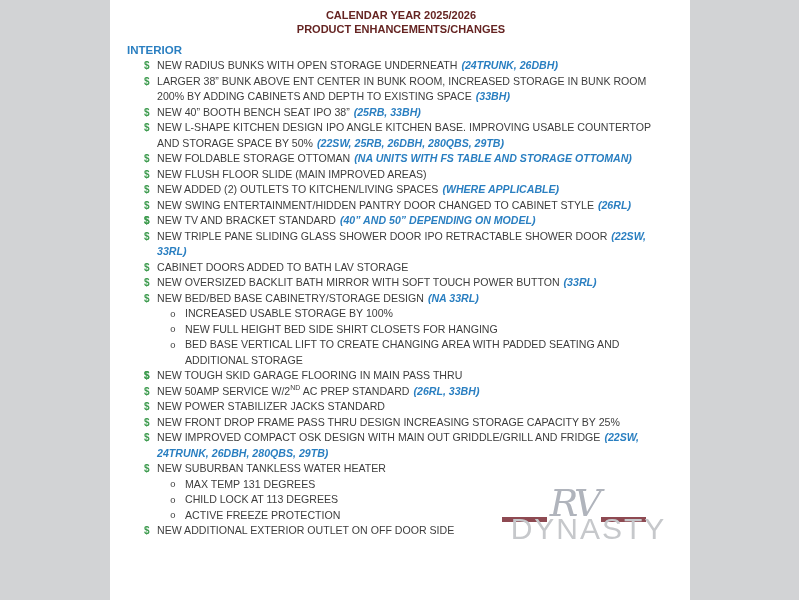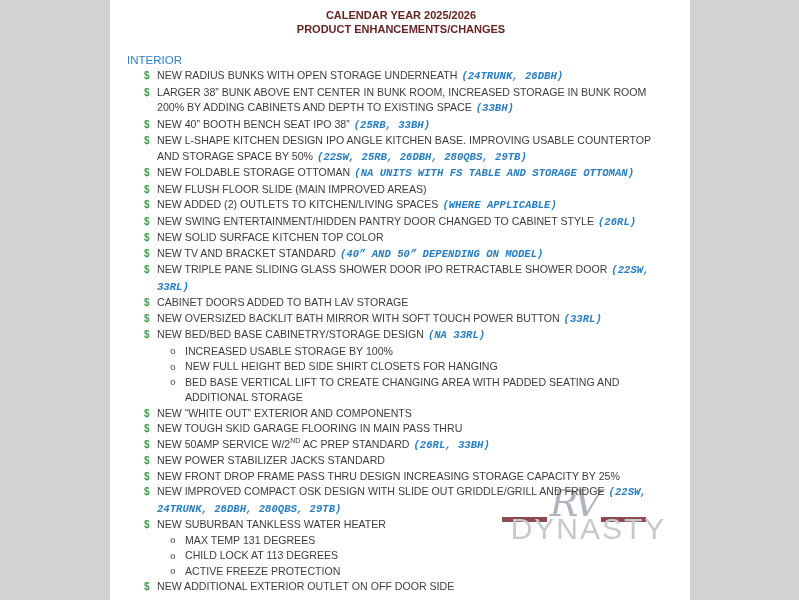--- a/index.html
+++ b/index.html
@@ -23,24 +23,24 @@
   .title{
     text-align:center;
     font-weight:bold;
     font-size:11px;
     line-height:14px;
     color:#652422;
   }
   .section{margin:0;}
   .section-heading{
     color:#2a7fc1;
-    font-weight:normal;
+    font-weight:bold;
     font-size:11.5px;
     line-height:15px;
-    margin-top:17px;
+    margin-top:7px;
   }
   .item{
     position:relative;
     padding-left:30px;
     font-size:10.6px;
     line-height:15.5px;
     color:#3d3d3d;
     max-width:520px;
   }
   .bullet{
@@ -48,21 +48,20 @@
     left:17px;top:0;
     color:#3e9b4f;
     font-weight:bold;
     font-size:10px;
   }
   .models{
     color:#2a7fc1;
     font-weight:bold;
     font-style:italic;
     margin-left:4px;
-    font-family:Liberation Mono, monospace;
   }
   .subitem{
     position:relative;
     padding-left:58px;
     font-size:10.6px;
     line-height:15.5px;
     color:#3d3d3d;
     max-width:490px;
   }
   .circ{
@@ -124,39 +123,39 @@
       <div class="section-heading">INTERIOR</div>
 
       <div class="item"><span class="bullet">$</span><span>NEW RADIUS BUNKS WITH OPEN STORAGE UNDERNEATH</span><span class="models">(24TRUNK, 26DBH)</span></div>
       <div class="item"><span class="bullet">$</span><span>LARGER 38” BUNK ABOVE ENT CENTER IN BUNK ROOM, INCREASED STORAGE IN BUNK ROOM 200% BY ADDING CABINETS AND DEPTH TO EXISTING SPACE</span><span class="models">(33BH)</span></div>
       <div class="item"><span class="bullet">$</span><span>NEW 40” BOOTH BENCH SEAT IPO 38”</span><span class="models">(25RB, 33BH)</span></div>
       <div class="item"><span class="bullet">$</span><span>NEW L-SHAPE KITCHEN DESIGN IPO ANGLE KITCHEN BASE.  IMPROVING USABLE COUNTERTOP AND STORAGE SPACE BY 50%</span><span class="models">(22SW, 25RB, 26DBH, 280QBS, 29TB)</span></div>
       <div class="item"><span class="bullet">$</span><span>NEW FOLDABLE STORAGE OTTOMAN</span><span class="models">(NA UNITS WITH FS TABLE AND STORAGE OTTOMAN)</span></div>
       <div class="item"><span class="bullet">$</span><span>NEW FLUSH FLOOR SLIDE (MAIN IMPROVED AREAS)</span></div>
       <div class="item"><span class="bullet">$</span><span>NEW ADDED (2) OUTLETS TO KITCHEN/LIVING SPACES</span><span class="models">(WHERE APPLICABLE)</span></div>
       <div class="item"><span class="bullet">$</span><span>NEW SWING ENTERTAINMENT/HIDDEN PANTRY DOOR CHANGED TO CABINET STYLE</span><span class="models">(26RL)</span></div>
-      <div class="item"><span class="bullet">$</span><span>NEW SOLID SURFACE KITCHEN TOP COLOR</span></div>
+      <div class="item"><span class="bullet">$</span></div>
       <div class="item"><span class="bullet">$</span><span>NEW TV AND BRACKET STANDARD</span><span class="models">(40” AND 50” DEPENDING ON MODEL)</span></div>
       <div class="item"><span class="bullet">$</span><span>NEW TRIPLE PANE SLIDING GLASS SHOWER DOOR IPO RETRACTABLE SHOWER DOOR</span><span class="models">(22SW, 33RL)</span></div>
       <div class="item"><span class="bullet">$</span><span>CABINET DOORS ADDED TO BATH LAV STORAGE</span></div>
       <div class="item"><span class="bullet">$</span><span>NEW OVERSIZED BACKLIT BATH MIRROR WITH SOFT TOUCH POWER BUTTON</span><span class="models">(33RL)</span></div>
       <div class="item"><span class="bullet">$</span><span>NEW BED/BED BASE CABINETRY/STORAGE DESIGN</span><span class="models">(NA 33RL)</span></div>
       <div class="subitem"><span class="circ">o</span><span>INCREASED USABLE STORAGE BY 100%</span></div>
       <div class="subitem"><span class="circ">o</span><span>NEW FULL HEIGHT BED SIDE SHIRT CLOSETS FOR HANGING</span></div>
       <div class="subitem"><span class="circ">o</span><span>BED BASE VERTICAL LIFT TO CREATE CHANGING AREA WITH PADDED SEATING AND ADDITIONAL STORAGE</span></div>
     </div>
 
     <div class="section">
 
-      <div class="item"><span class="bullet">$</span><span>NEW “WHITE OUT” EXTERIOR AND COMPONENTS</span></div>
+      <div class="item"><span class="bullet">$</span></div>
       <div class="item"><span class="bullet">$</span><span>NEW TOUGH SKID GARAGE FLOORING IN MAIN PASS THRU</span></div>
       <div class="item"><span class="bullet">$</span><span>NEW 50AMP SERVICE W/2</span><sup>ND</sup><span> AC PREP STANDARD</span><span class="models">(26RL, 33BH)</span></div>
       <div class="item"><span class="bullet">$</span><span>NEW POWER STABILIZER JACKS STANDARD</span></div>
       <div class="item"><span class="bullet">$</span><span>NEW FRONT DROP FRAME PASS THRU DESIGN INCREASING STORAGE CAPACITY BY 25%</span></div>
-      <div class="item"><span class="bullet">$</span><span>NEW IMPROVED COMPACT OSK DESIGN WITH SLIDE OUT GRIDDLE/GRILL AND FRIDGE</span><span class="models">(22SW, 24TRUNK, 26DBH, 280QBS, 29TB)</span></div>
+      <div class="item"><span class="bullet">$</span><span>NEW IMPROVED COMPACT OSK DESIGN WITH MAIN OUT GRIDDLE/GRILL AND FRIDGE</span><span class="models">(22SW, 24TRUNK, 26DBH, 280QBS, 29TB)</span></div>
       <div class="item"><span class="bullet">$</span><span>NEW SUBURBAN TANKLESS WATER HEATER</span></div>
       <div class="subitem"><span class="circ">o</span><span>MAX TEMP 131 DEGREES</span></div>
       <div class="subitem"><span class="circ">o</span><span>CHILD LOCK AT 113 DEGREES</span></div>
       <div class="subitem"><span class="circ">o</span><span>ACTIVE FREEZE PROTECTION</span></div>
       <div class="item"><span class="bullet">$</span><span>NEW ADDITIONAL EXTERIOR OUTLET ON OFF DOOR SIDE</span></div>
     </div>
 
   </div>
 </div>
 

